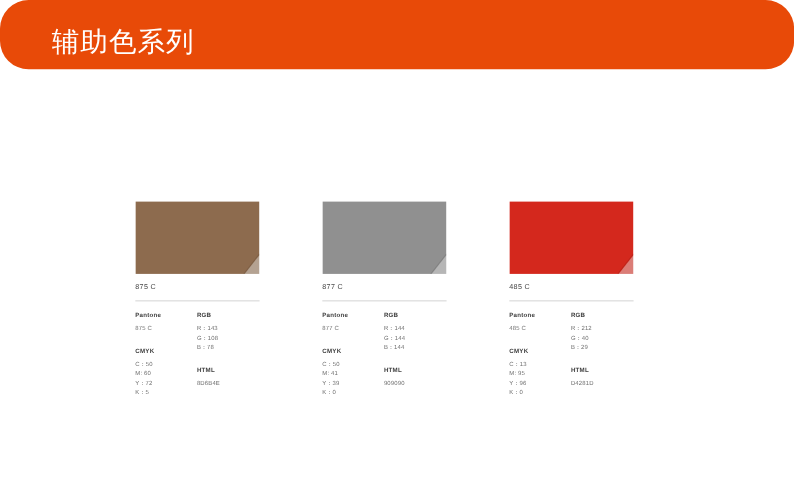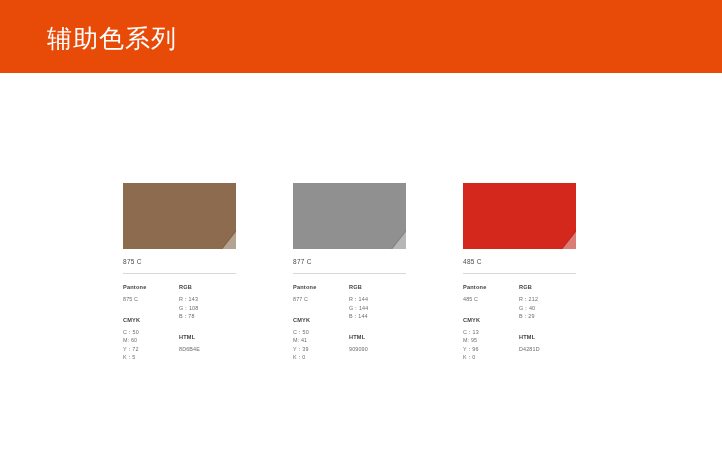--- a/index.html
+++ b/index.html
@@ -15,22 +15,23 @@
     overflow: hidden;
     position: relative;
   }
 
   
   .header-band {
     position: absolute;
     left: 0;
     top: 0;
     width: 722px;
-    height: 73px;
+    height: 63px;
     background: #e84a08;
+    border-radius: 26px;
   }
   .header-title {
     position: absolute;
     left: 47px;
     top: 22px;
     font-size: 25px;
     line-height: 32px;
     letter-spacing: 1px;
     color: #ffffff;
     font-weight: 400;

